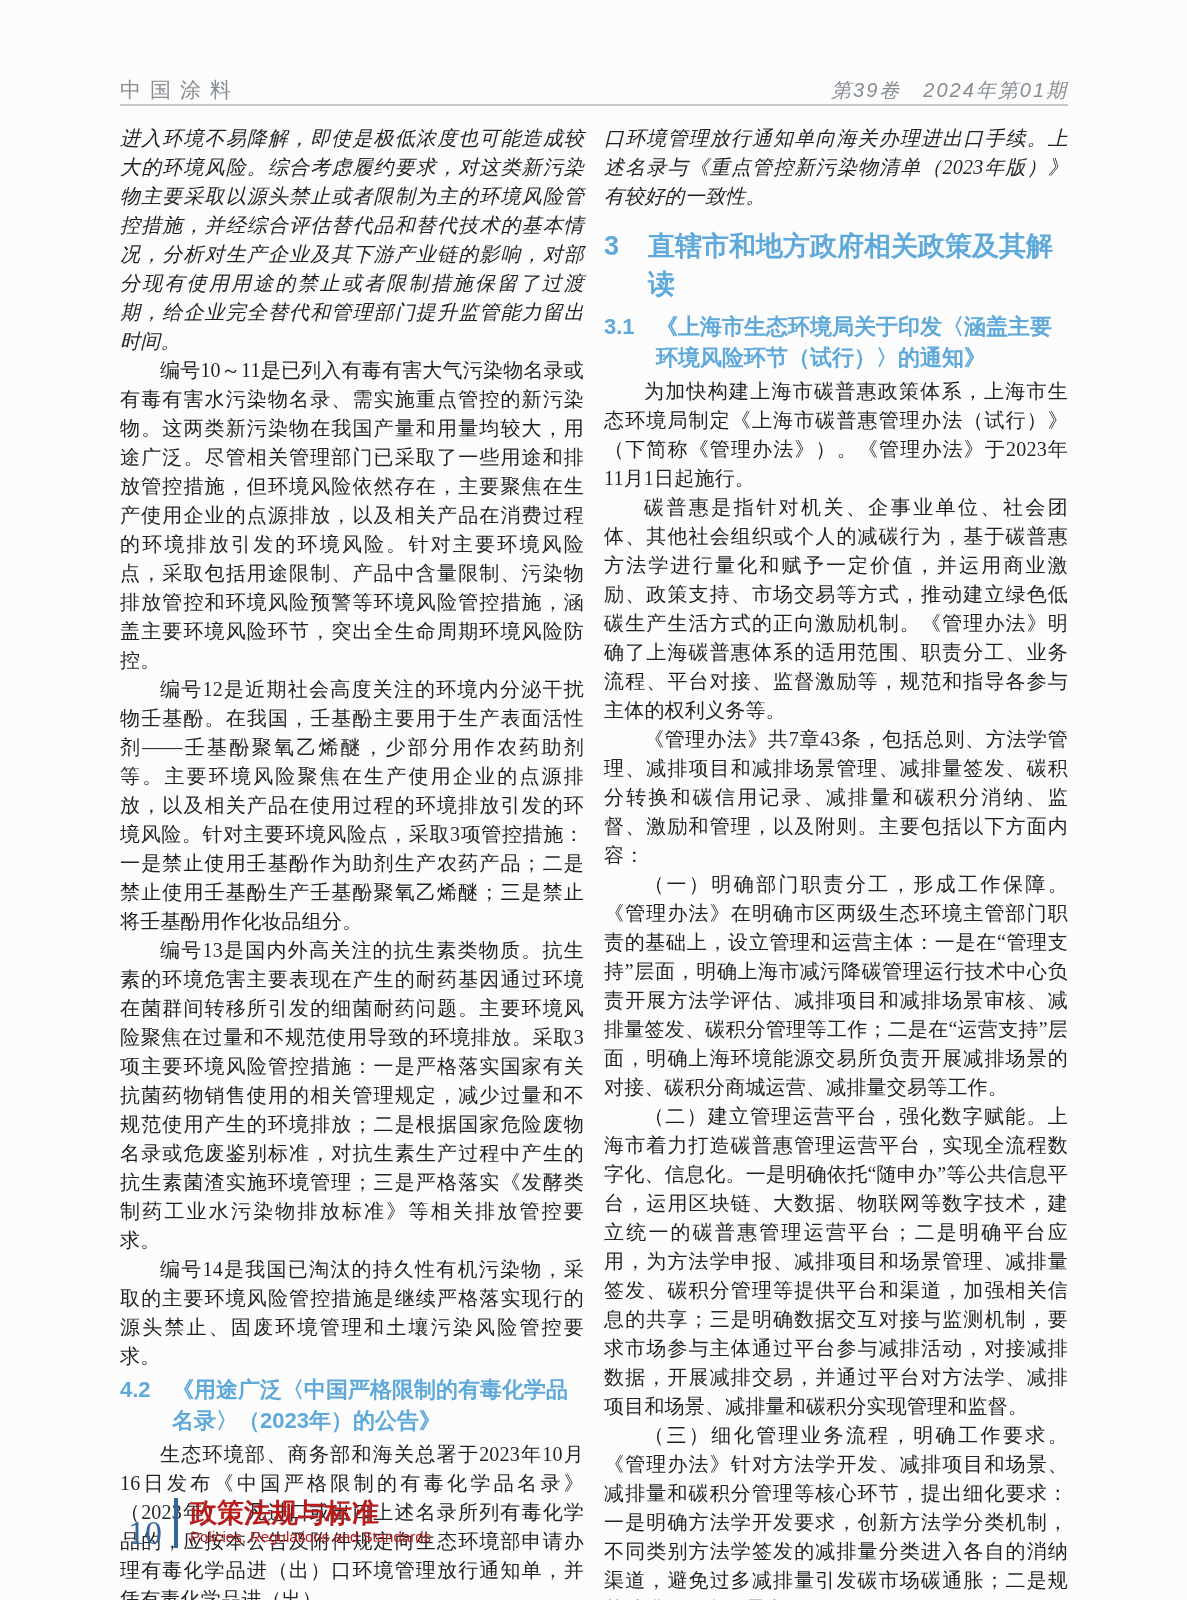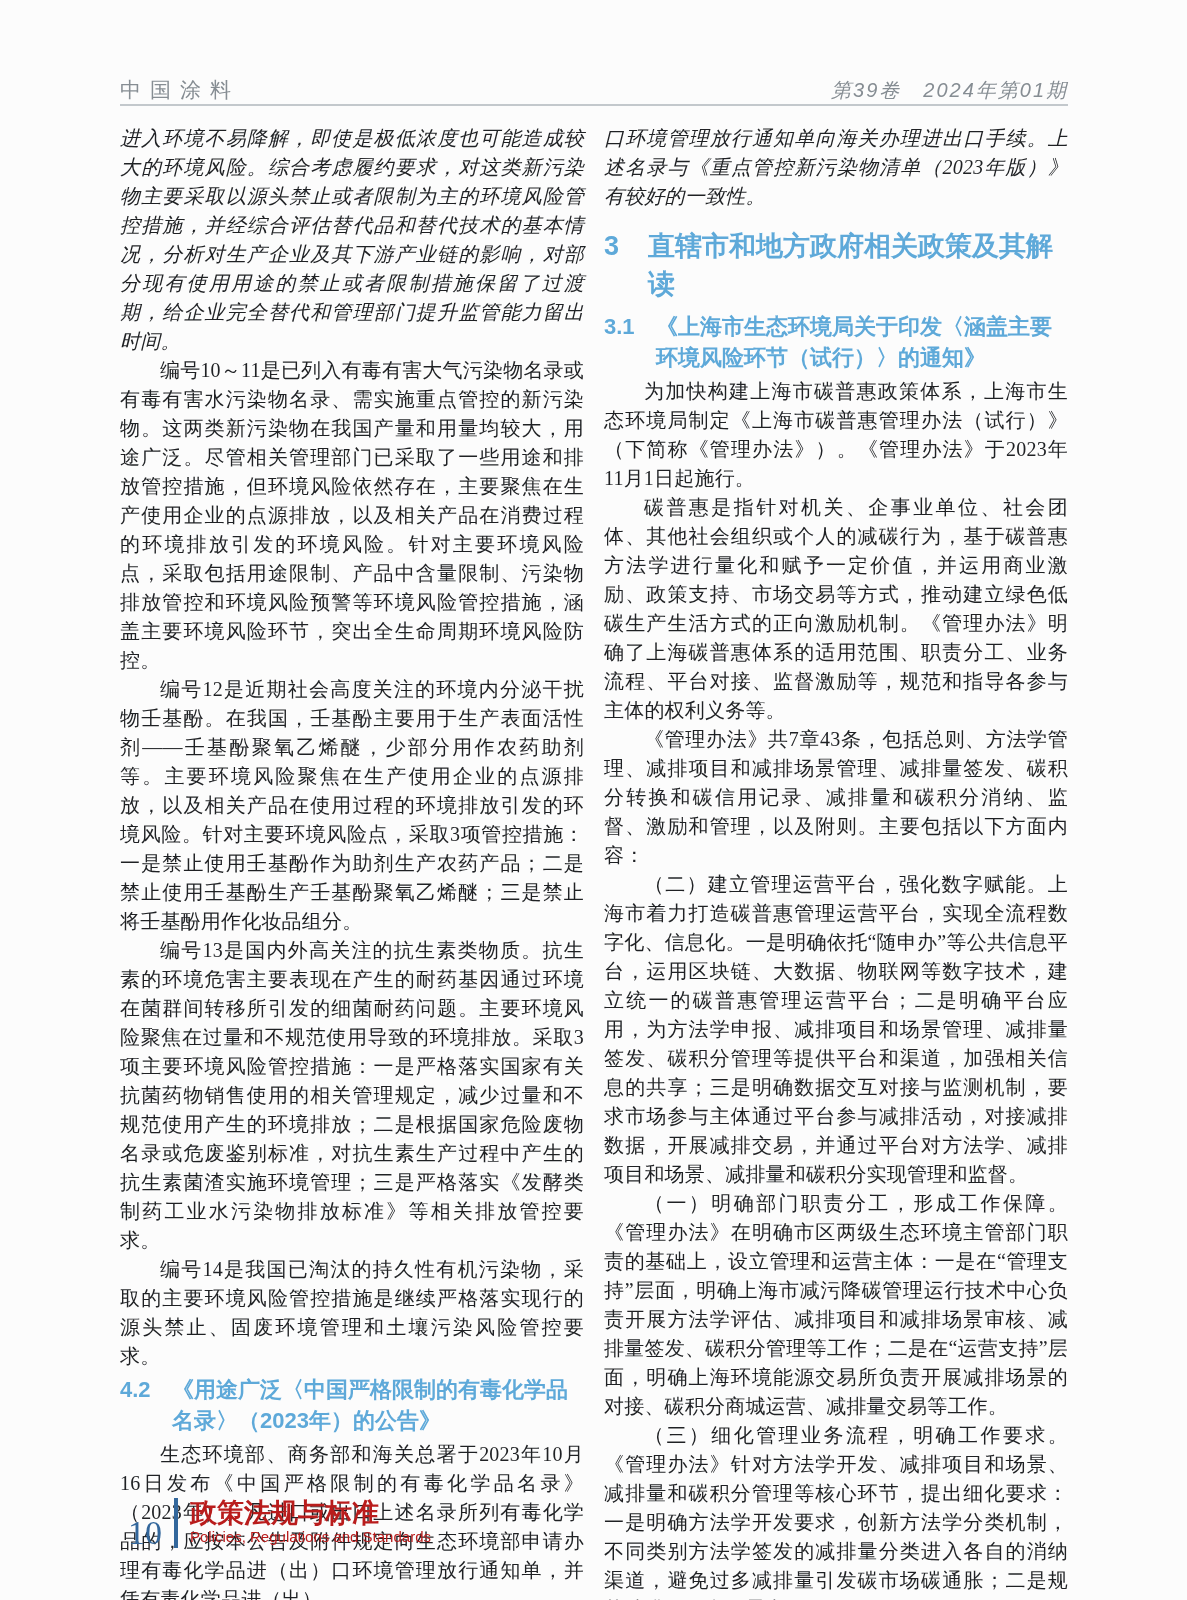--- a/index.html
+++ b/index.html
@@ -126,22 +126,22 @@
         <span class="num">3</span>
         <span class="txt">直辖市和地方政府相关政策及其解读</span>
       </div>
       <div class="h-sub">
         <span class="num">3.1</span>
         <span class="txt">《上海市生态环境局关于印发〈涵盖主要环境风险环节（试行）〉的通知》</span>
       </div>
       <p class="para">为加快构建上海市碳普惠政策体系，上海市生态环境局制定《上海市碳普惠管理办法（试行）》（下简称《管理办法》）。《管理办法》于2023年11月1日起施行。</p>
       <p class="para">碳普惠是指针对机关、企事业单位、社会团体、其他社会组织或个人的减碳行为，基于碳普惠方法学进行量化和赋予一定价值，并运用商业激励、政策支持、市场交易等方式，推动建立绿色低碳生产生活方式的正向激励机制。《管理办法》明确了上海碳普惠体系的适用范围、职责分工、业务流程、平台对接、监督激励等，规范和指导各参与主体的权利义务等。</p>
       <p class="para">《管理办法》共7章43条，包括总则、方法学管理、减排项目和减排场景管理、减排量签发、碳积分转换和碳信用记录、减排量和碳积分消纳、监督、激励和管理，以及附则。主要包括以下方面内容：</p>
+      <p class="para">（一）明确部门职责分工，形成工作保障。《管理办法》在明确市区两级生态环境主管部门职责的基础上，设立管理和运营主体：一是在“管理支持”层面，明确上海市减污降碳管理运行技术中心负责开展方法学评估、减排项目和减排场景审核、减排量签发、碳积分管理等工作；二是在“运营支持”层面，明确上海环境能源交易所负责开展减排场景的对接、碳积分商城运营、减排量交易等工作。</p>
       <p class="para">（二）建立管理运营平台，强化数字赋能。上海市着力打造碳普惠管理运营平台，实现全流程数字化、信息化。一是明确依托“随申办”等公共信息平台，运用区块链、大数据、物联网等数字技术，建立统一的碳普惠管理运营平台；二是明确平台应用，为方法学申报、减排项目和场景管理、减排量签发、碳积分管理等提供平台和渠道，加强相关信息的共享；三是明确数据交互对接与监测机制，要求市场参与主体通过平台参与减排活动，对接减排数据，开展减排交易，并通过平台对方法学、减排项目和场景、减排量和碳积分实现管理和监督。</p>
-      <p class="para">（一）明确部门职责分工，形成工作保障。《管理办法》在明确市区两级生态环境主管部门职责的基础上，设立管理和运营主体：一是在“管理支持”层面，明确上海市减污降碳管理运行技术中心负责开展方法学评估、减排项目和减排场景审核、减排量签发、碳积分管理等工作；二是在“运营支持”层面，明确上海环境能源交易所负责开展减排场景的对接、碳积分商城运营、减排量交易等工作。</p>
       <p class="para">（三）细化管理业务流程，明确工作要求。《管理办法》针对方法学开发、减排项目和场景、减排量和碳积分管理等核心环节，提出细化要求：一是明确方法学开发要求，创新方法学分类机制，不同类别方法学签发的减排量分类进入各自的消纳渠道，避免过多减排量引发碳市场碳通胀；二是规范减排项目和场景申</p>
     </div>
 
   </div>
 
   <div class="pagefoot">
     <span class="pagenum">10</span>
     <span class="bar"></span>
     <span>
       <div class="sec-cn">政策法规与标准</div>

